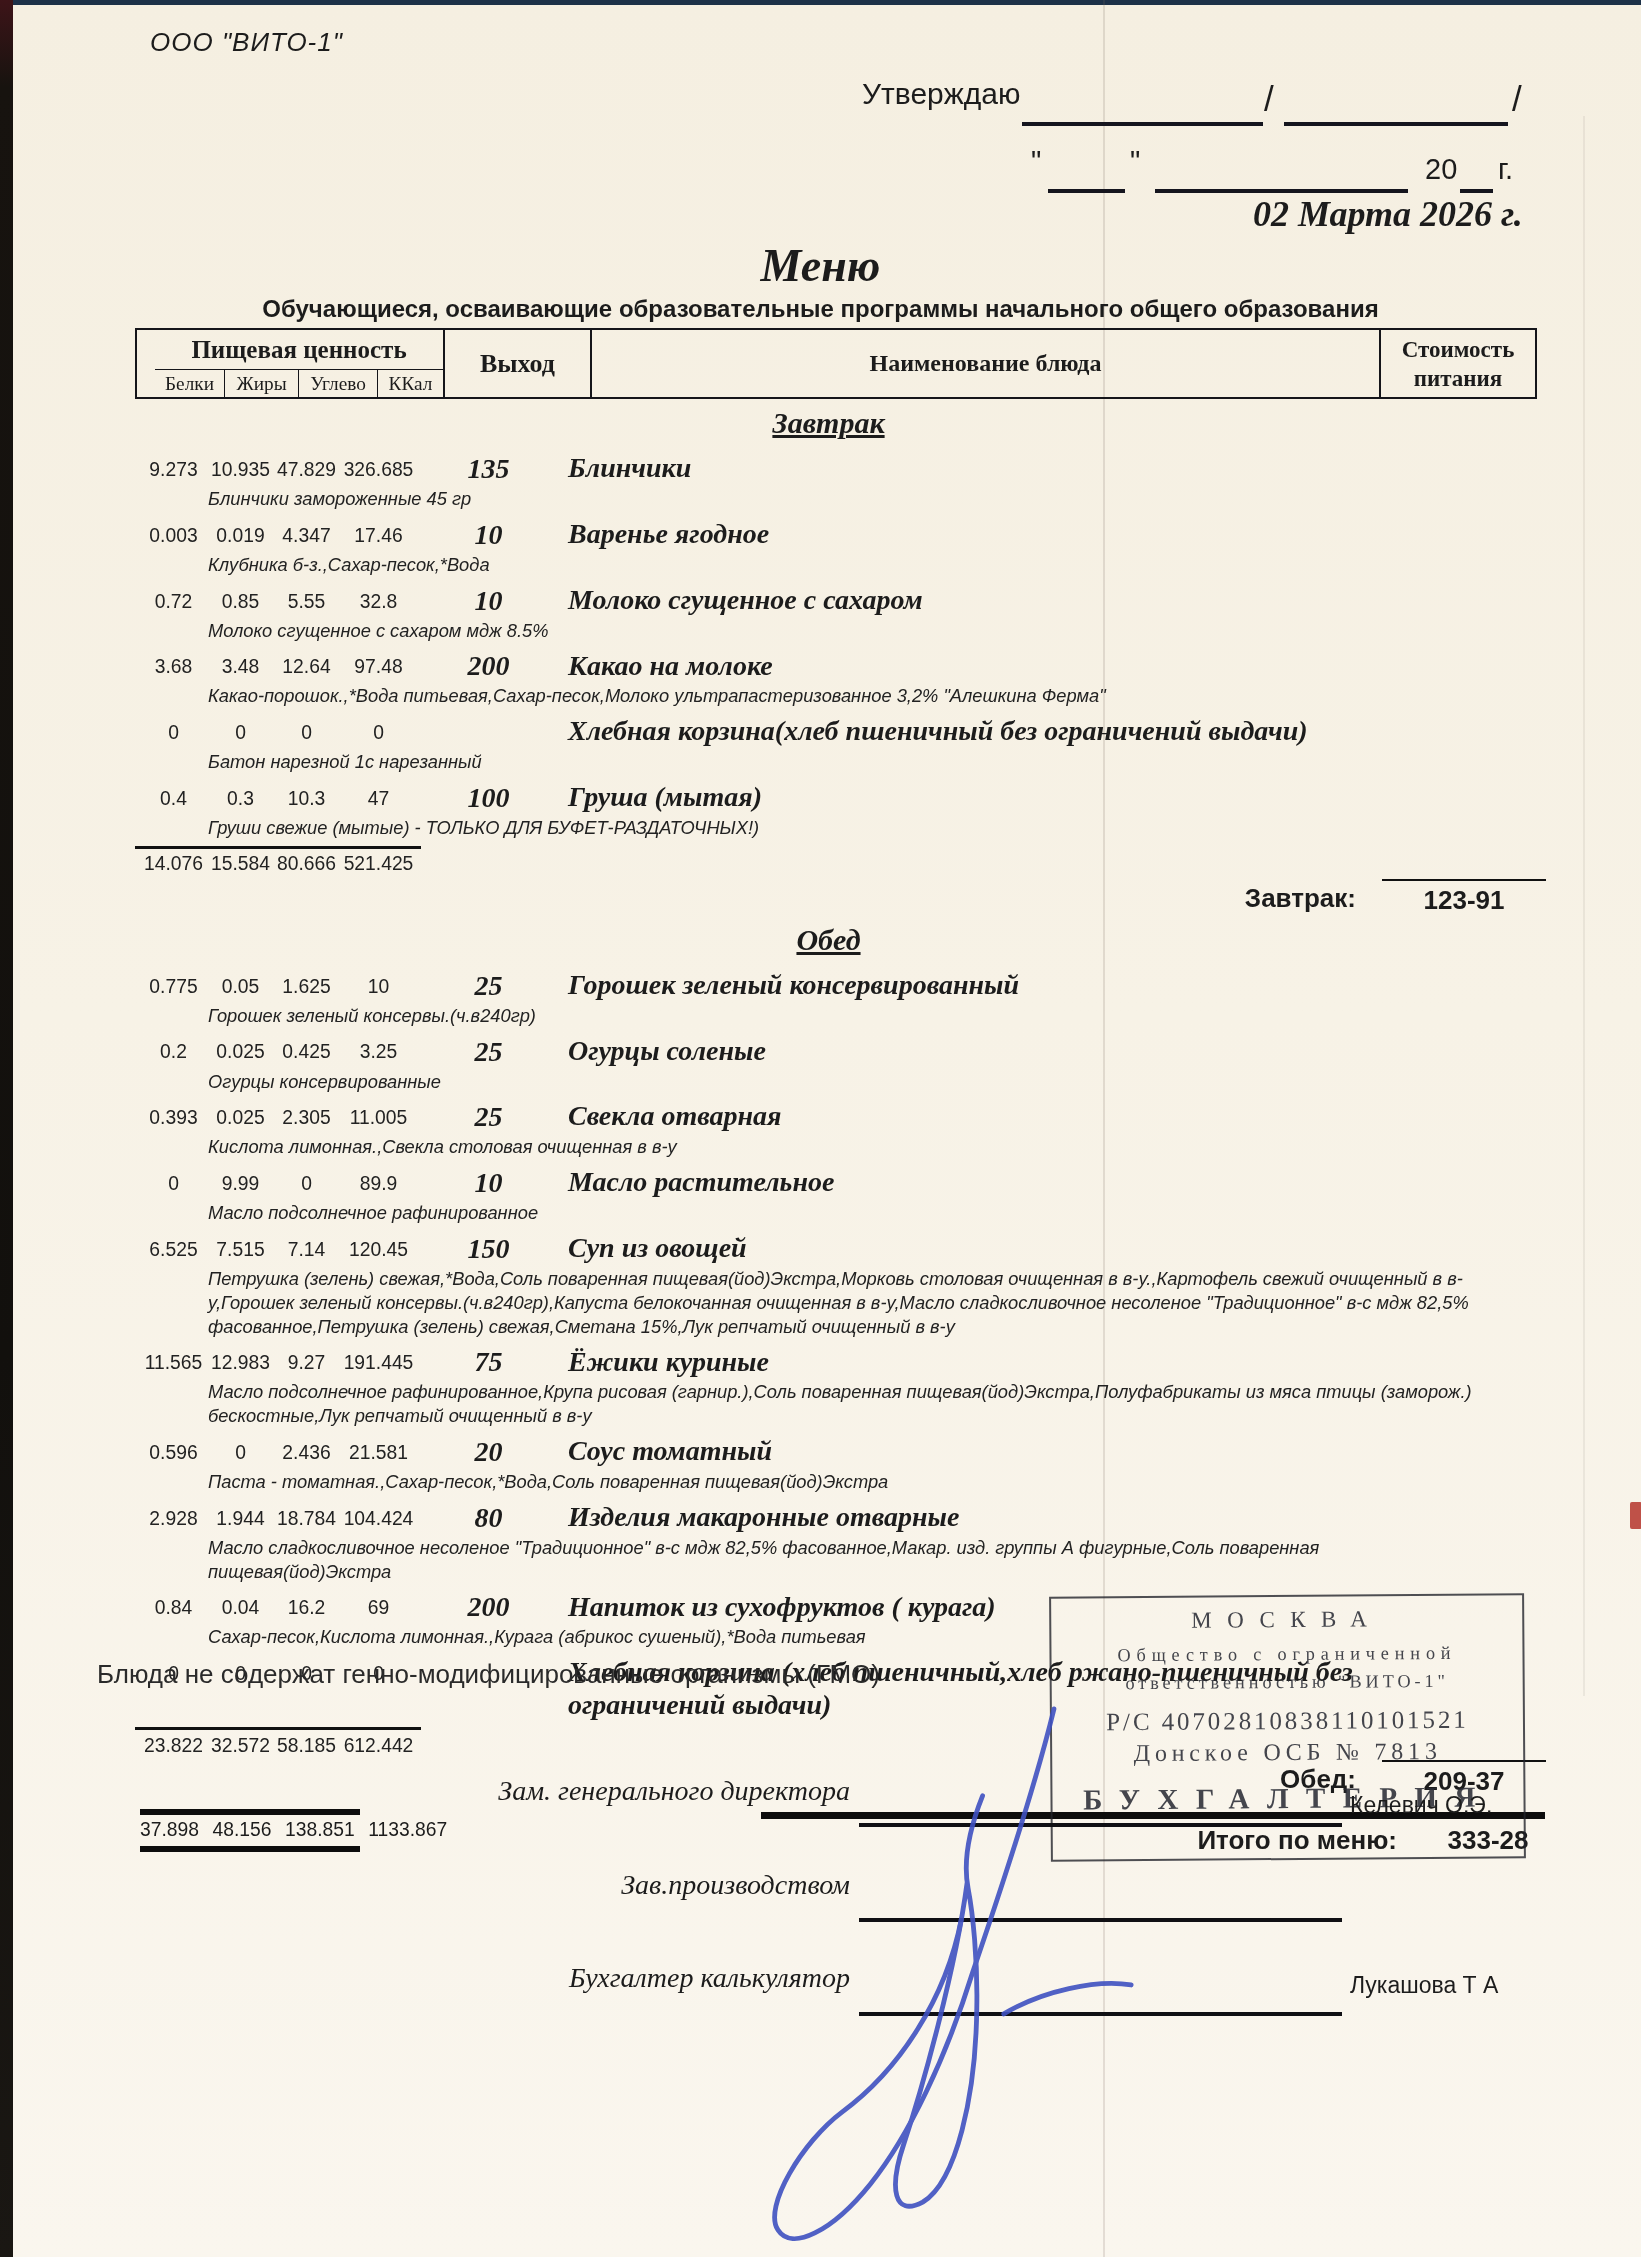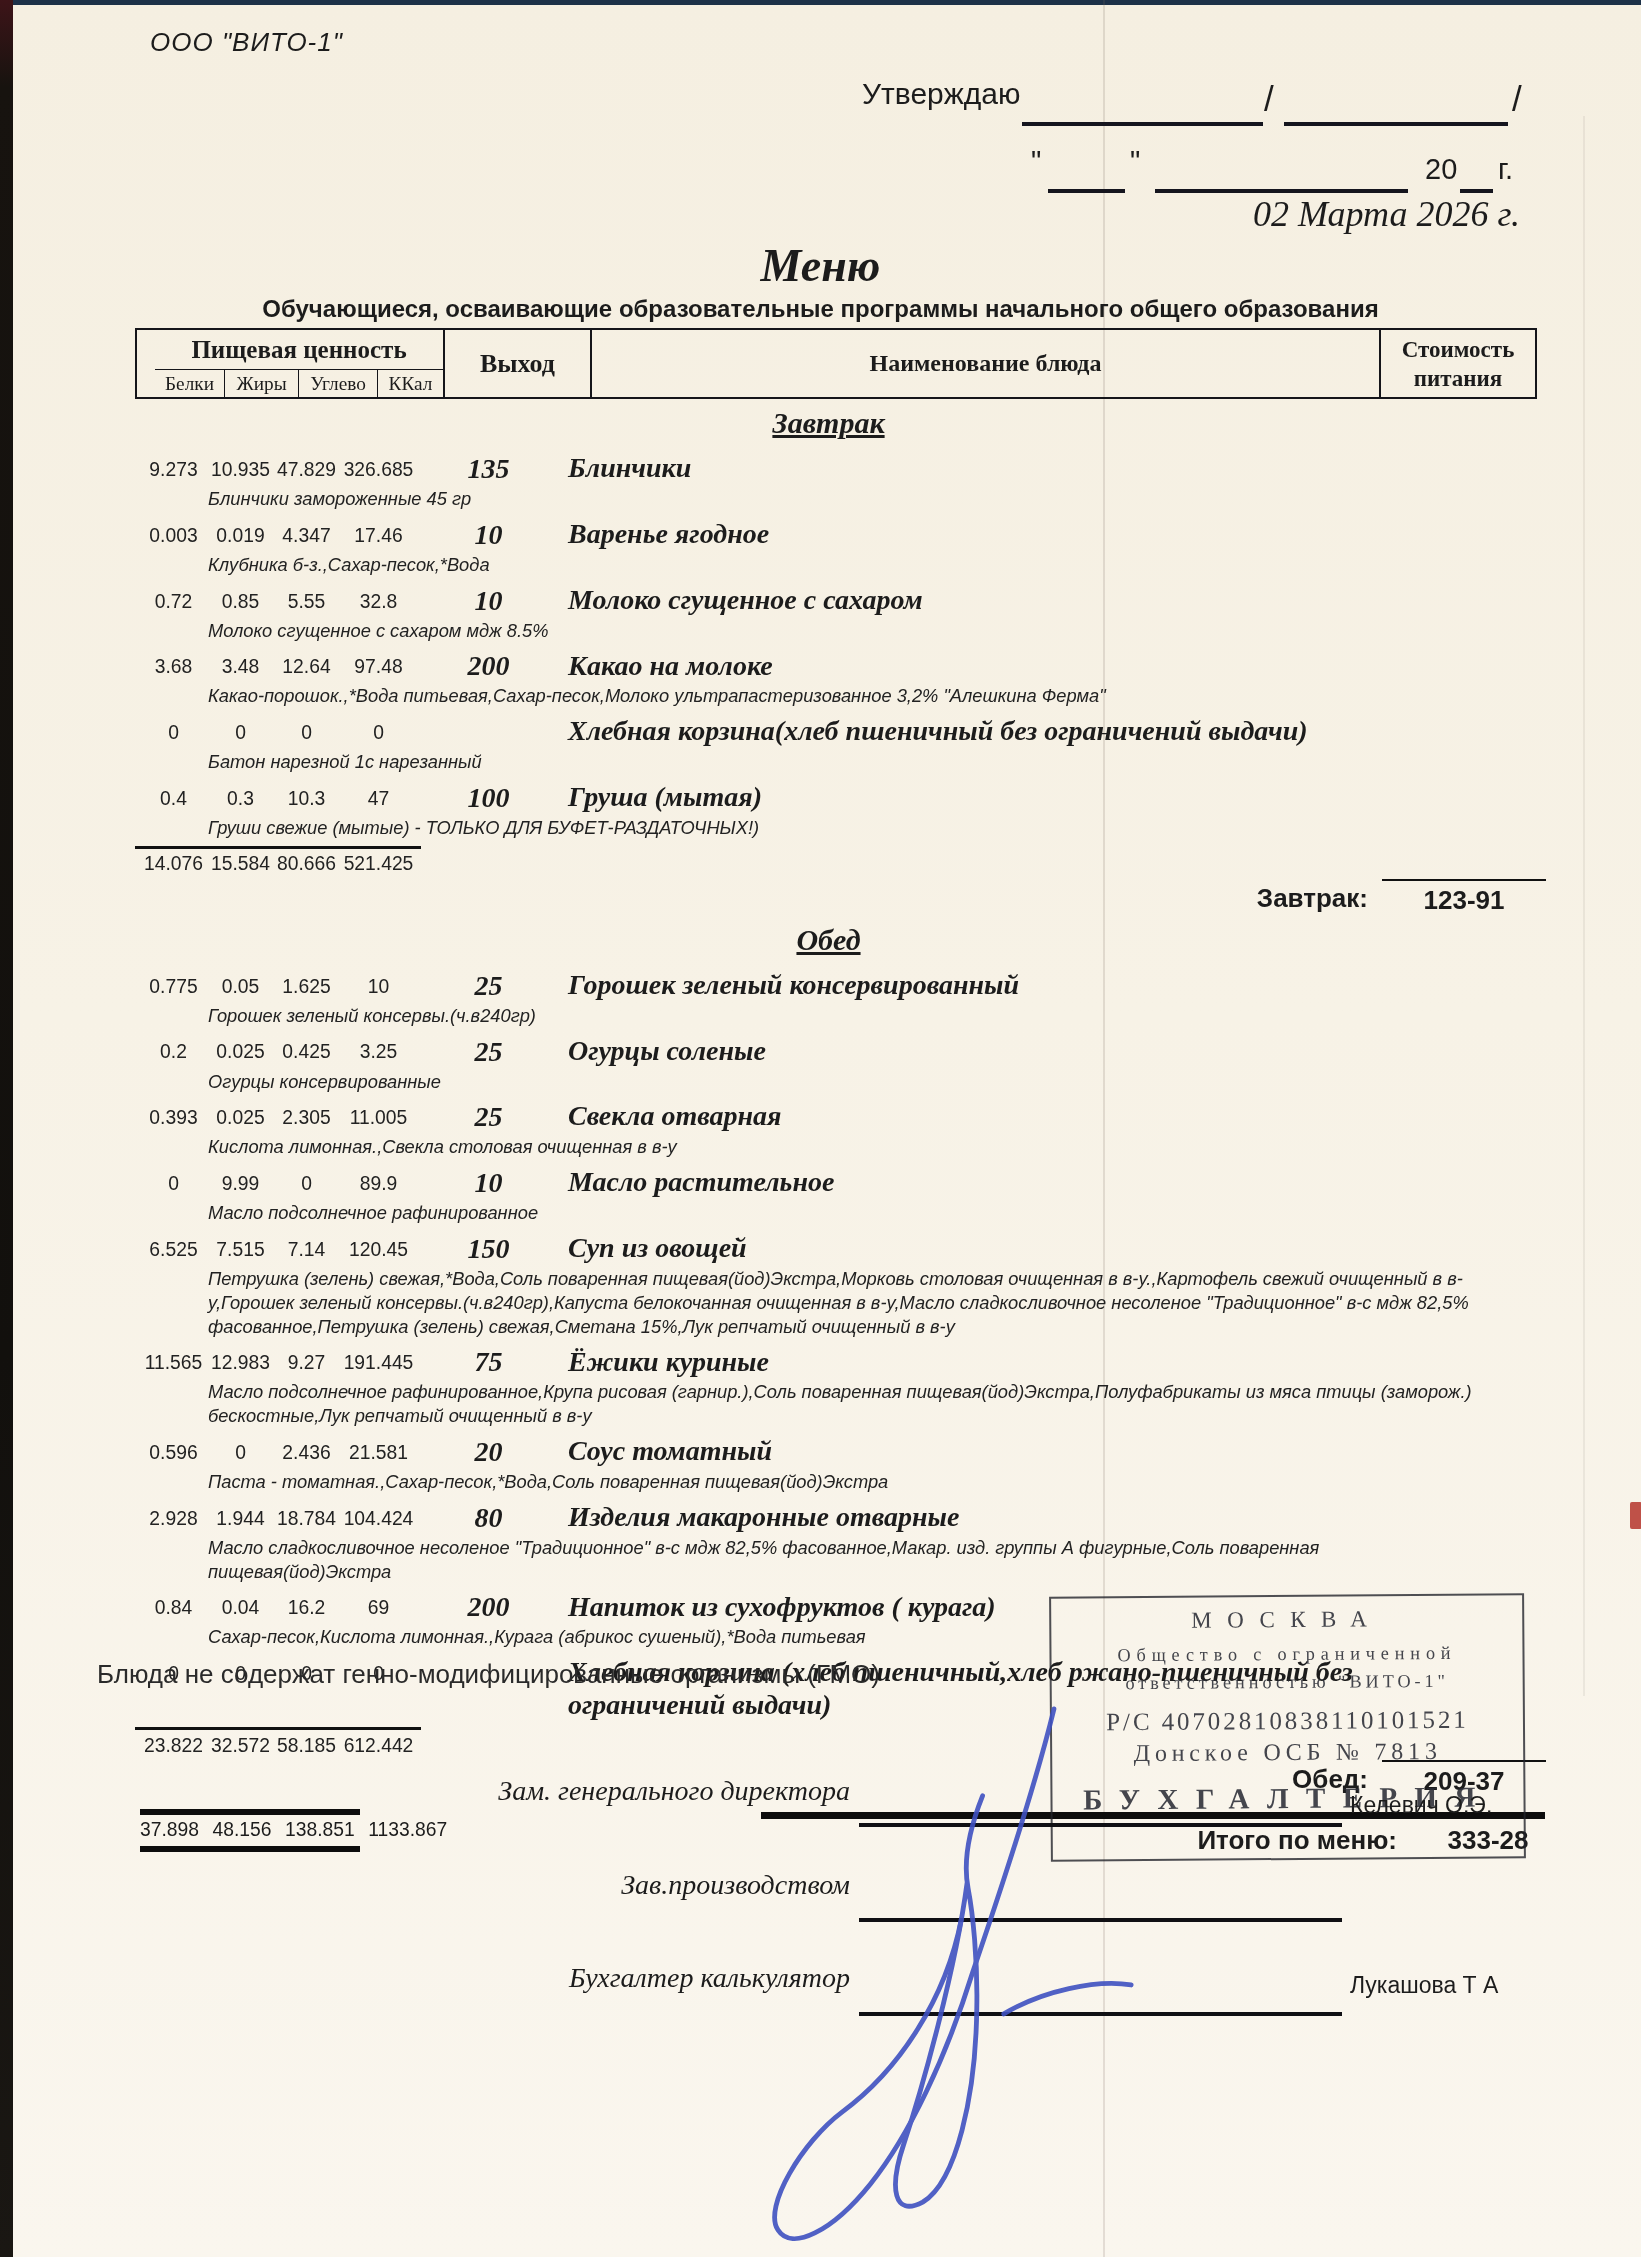--- a/index.html
+++ b/index.html
@@ -27,21 +27,21 @@
   .lD{left:1155px;top:189px;width:253px;}
   .lE{left:1460px;top:189px;width:33px;}
   .slash1{position:absolute;left:1264px;top:79px;font-size:35px;}
   .slash2{position:absolute;left:1512px;top:79px;font-size:35px;}
   .q1{position:absolute;left:1031px;top:145px;font-size:29px;}
   .q2{position:absolute;left:1130px;top:145px;font-size:29px;}
   .yr{position:absolute;left:1425px;top:153px;font-size:29px;}
   .yrg{position:absolute;left:1498px;top:153px;font-size:29px;}
 
   .doc-date{position:absolute;left:1253px;top:193px;font-family:"Liberation Serif",serif;
-    font-weight:normal;font-style:italic;font-size:36px;}
+    font-weight:bold;font-style:italic;font-size:36px;}
   .title{position:absolute;left:0;top:239px;width:1641px;text-align:center;
     font-family:"Liberation Serif",serif;font-weight:bold;font-style:italic;font-size:46px;}
   .subtitle{position:absolute;left:0;top:295px;width:1641px;text-align:center;
     font-weight:bold;font-size:24px;}
 
   
   .thead{position:absolute;left:135px;top:328px;width:1402px;height:71px;
     border:2.9px solid #15151a;display:flex;box-sizing:border-box;}
   .thead div{box-sizing:border-box;}
   .th-nut{width:290px;border-right:2.9px solid #15151a;display:flex;flex-direction:column;margin-left:18px;}
@@ -69,21 +69,21 @@
   .n-out{position:absolute;left:442px;width:93px;text-align:center;top:1.9px;
     font-family:"Liberation Serif",serif;font-weight:bold;font-style:italic;font-size:28px;}
   .dish{display:inline-block;margin-left:568px;max-width:850px;
     font-family:"Liberation Serif",serif;font-weight:bold;font-style:italic;font-size:28px;line-height:33px;}
   .ingr{margin-left:208px;max-width:1274px;font-style:italic;font-size:18.3px;line-height:24px;
     margin-top:2.9px;margin-bottom:5.8px;color:#222;}
   .t-row{position:relative;height:33px;margin-top:5.8px;}
   .tline{position:absolute;left:135px;top:0;width:286px;height:2.9px;background:#111;}
   .sum-row{position:relative;height:42px;}
   .sum-inner{position:absolute;right:95px;top:0;display:flex;align-items:flex-end;}
-  .sum-label{font-weight:bold;font-size:26px;margin-right:14px;padding-bottom:1.9px;}
+  .sum-label{font-weight:bold;font-size:26px;margin-right:26px;padding-bottom:1.9px;}
   .sum-value{font-weight:bold;font-size:26px;border-top:2.9px solid #111;padding:3.9px 29px 0 29px;min-width:106px;text-align:center;}
 
   
   .grand{position:relative;height:89px;margin-top:3.9px;}
   .g-longbar{position:absolute;left:761px;top:5.8px;width:784px;height:7.7px;background:#0d0d0d;}
   .g-numbox{position:absolute;left:140px;top:0px;}
   .g-bar{width:220px;height:5.8px;background:#0d0d0d;margin:2.9px 0;}
   .g-nums{font-size:19.3px;letter-spacing:0;padding:1.9px 0;white-space:nowrap;}
   .g-nums span{margin-right:13.5px;}
   .g-right{position:absolute;right:95px;top:19.3px;display:flex;align-items:flex-end;}

